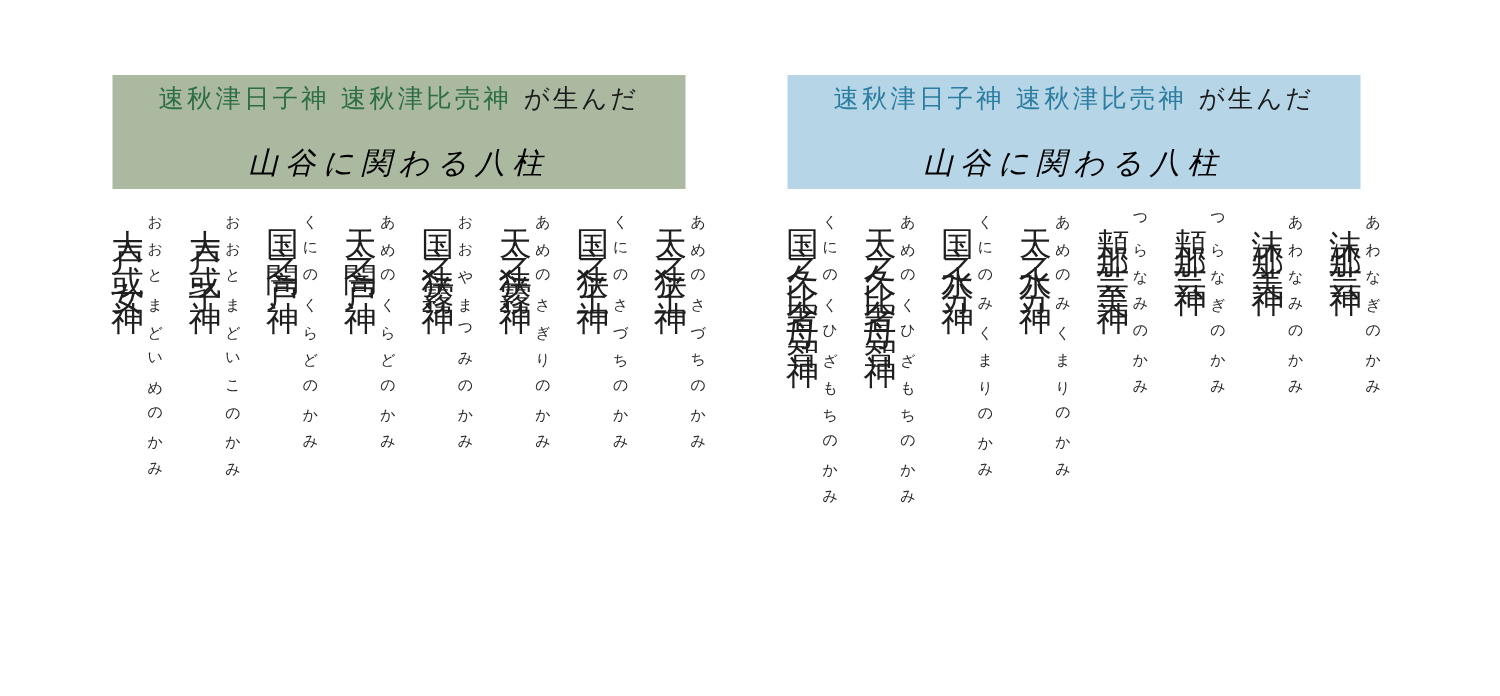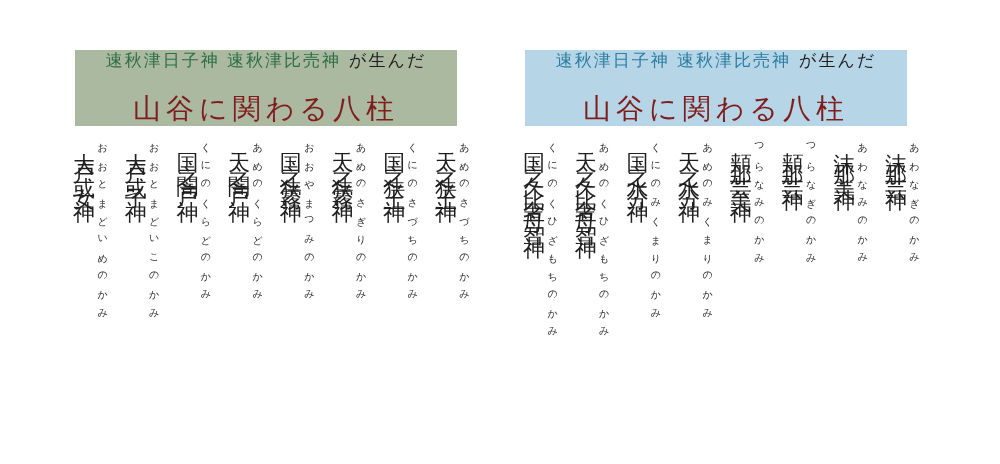--- a/index.html
+++ b/index.html
@@ -18,21 +18,21 @@
   .panel-header {
     width:382px; height:76px;
     display:flex; flex-direction:column;
     align-items:center; justify-content:center;
     row-gap:3px;
     margin-left:2px;
     gap:18px;
   }
   .header-line1 { font-size:17px; letter-spacing:2px; white-space:nowrap; color:#1c1c1c; }
   .header-line1 .parents { margin-right:8px; }
-  .header-line2 { font-size:28px; letter-spacing:5px; white-space:nowrap; color:#7f1d1d; }
+  .header-line2 { font-size:20px; letter-spacing:5px; white-space:nowrap; color:#000000;font-style:italic; }
 
   .deities {
     display:flex; flex-direction:row-reverse;
     justify-content:space-between;
     align-items:flex-start;
     margin-top:9px;
     width:396px;
   }
   .deity { display:flex; flex-direction:row; align-items:flex-start; }
   .kanji {

